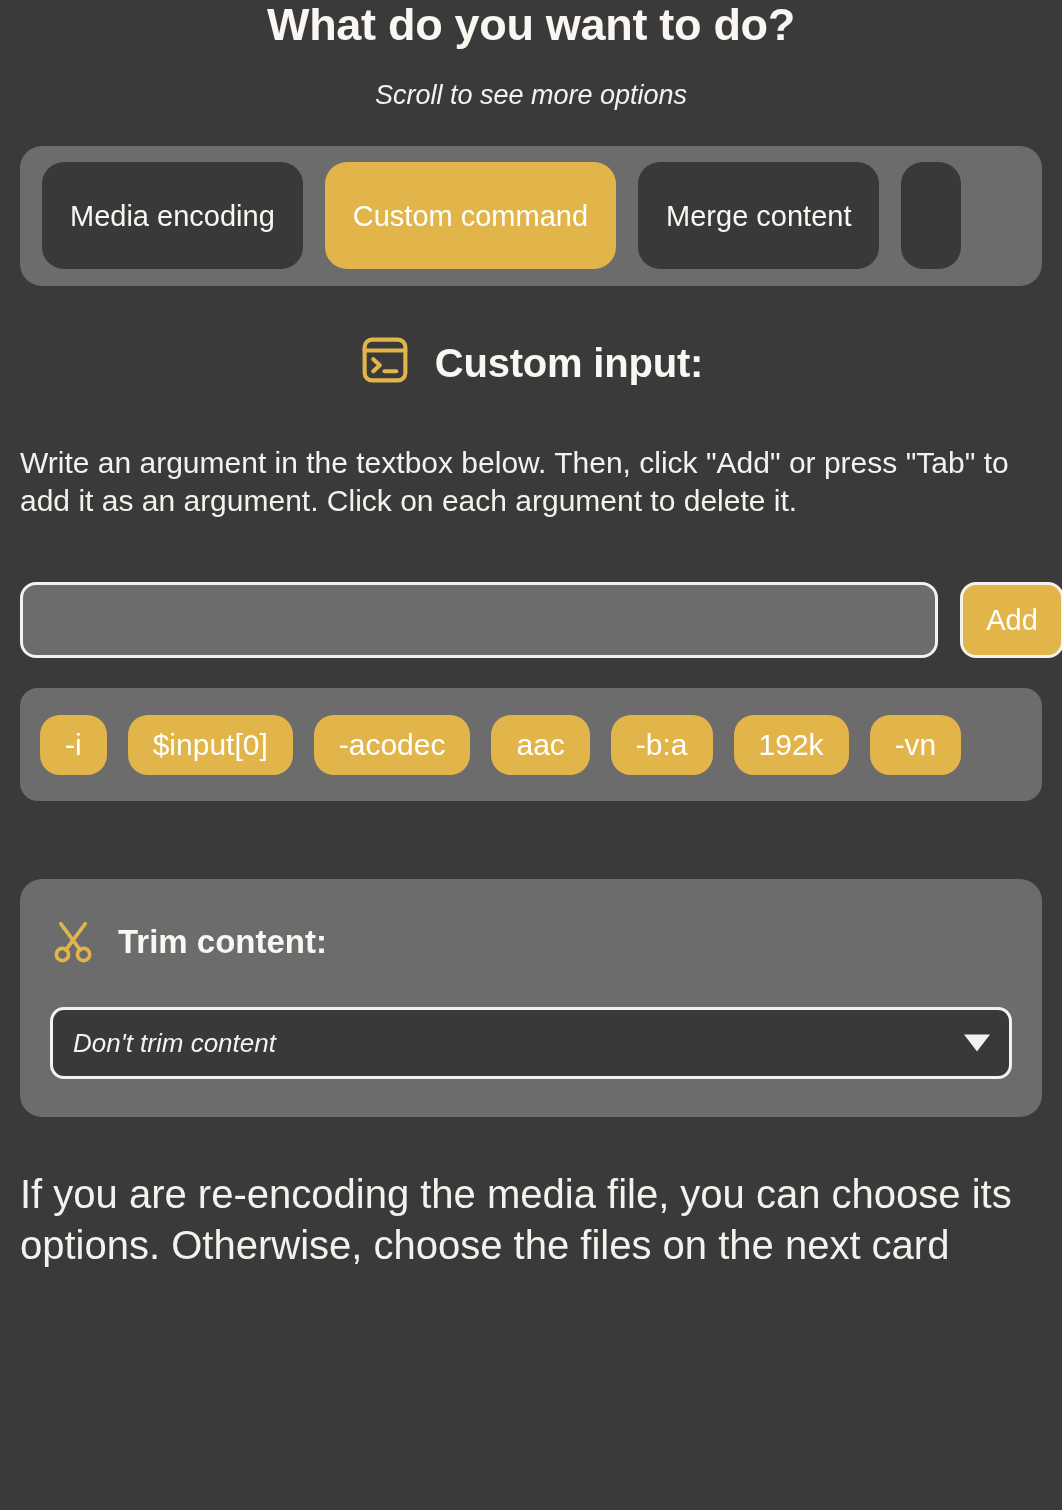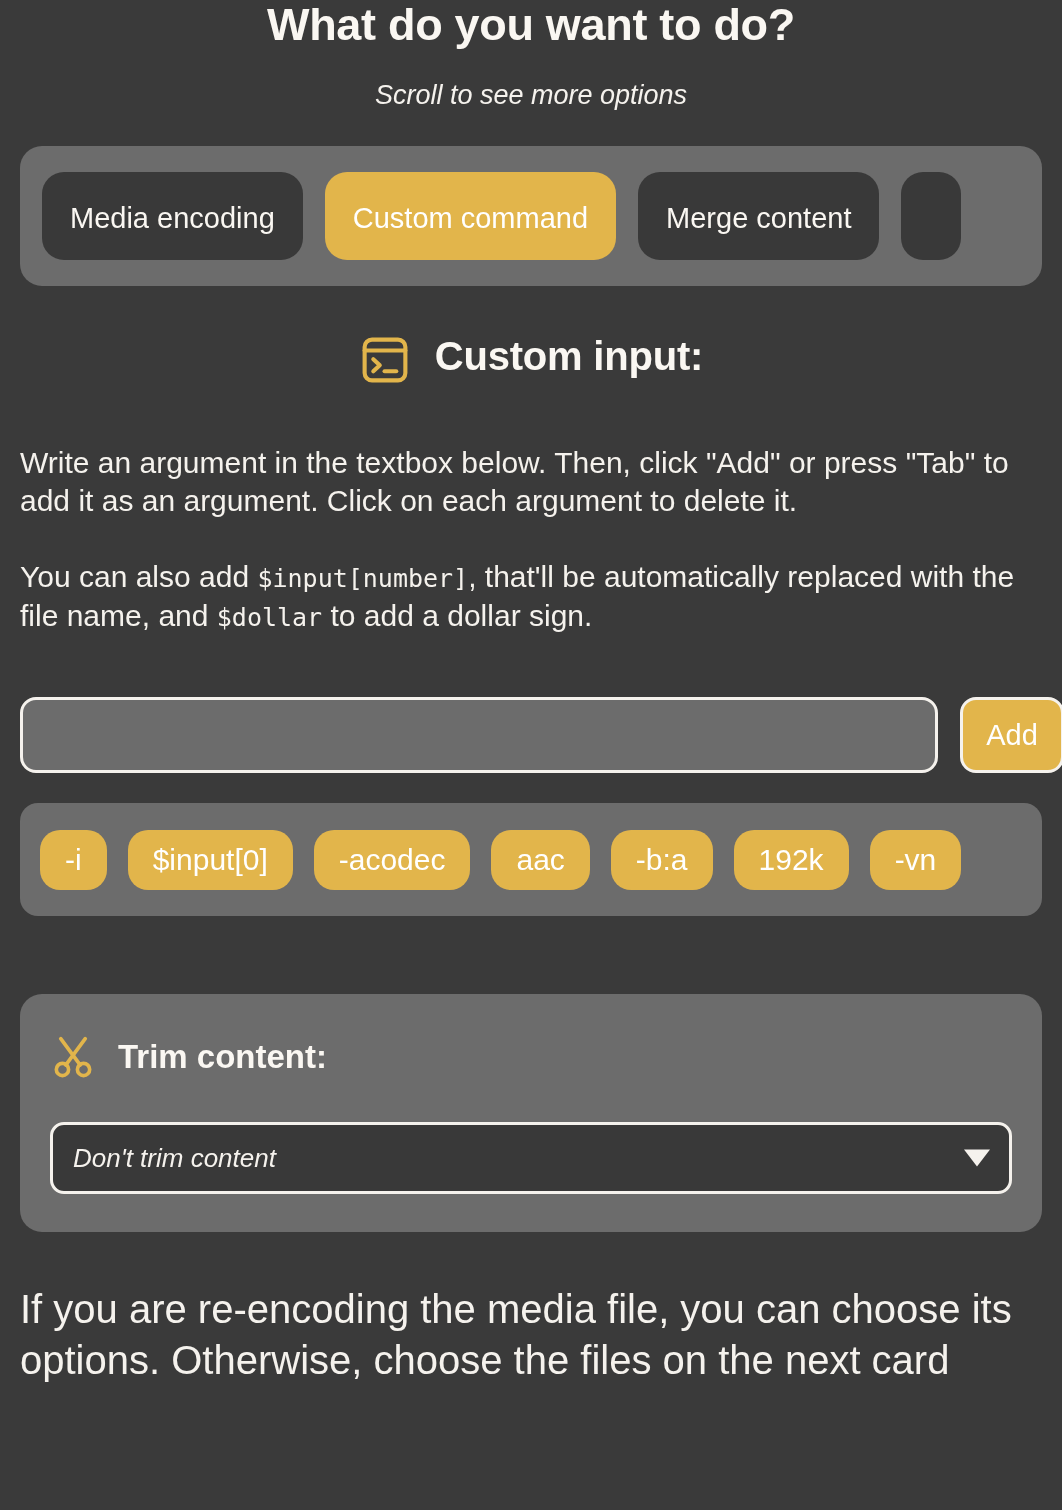--- a/index.html
+++ b/index.html
@@ -55,39 +55,39 @@
     gap: 22px;
     overflow: hidden;
   }
 
   .tab {
     flex: 0 0 auto;
     background: #393939;
     color: #faf7f2;
     border: none;
     border-radius: 22px;
-    height: 88px;
+    height: 107px;
     padding: 0 28px;
     font-family: "Liberation Sans", sans-serif;
     font-size: 29px;
     line-height: 92px;
     white-space: nowrap;
     cursor: pointer;
   }
 
   .tab.is-active {
     background: #e2b54b;
     color: #ffffff;
   }
 
   
   .section-heading {
     margin-top: 48px;
     display: flex;
-    align-items: flex-start;
+    align-items: flex-end;
     justify-content: center;
     gap: 24px;
   }
 
   .section-heading .icon { display: block; line-height: 0; }
 
   .section-heading-text {
     font-size: 40px;
     font-weight: 700;
     color: #faf7f2;
@@ -263,23 +263,20 @@
         <line x1="2.6" y1="7.6" x2="21.4" y2="7.6"></line>
         <polyline points="6.6,11.6 9.6,14.4 6.6,17.2"></polyline>
         <line x1="11.8" y1="17.2" x2="17.2" y2="17.2"></line>
       </svg>
     </span>
     <span class="section-heading-text">Custom input:</span>
   </div>
 
   <div class="body-copy">
     <p>Write an argument in the textbox below. Then, click "Add" or press "Tab" to add it as an argument. Click on each argument to delete it.</p>
-    <p>
-      <span>You can also add </span><code>$input[number]</code><span>, that'll be automatically replaced with the file name, and </span><code>$dollar</code><span> to add a dollar sign.</span>
-    </p>
   </div>
 
   <div class="input-row">
     <input class="arg-input" type="text" placeholder="" style="">
     <button class="add-button">Add</button>
   </div>
 
   <div class="chips-bar">
     <button class="chip">-i</button>
     <button class="chip">$input[0]</button>

